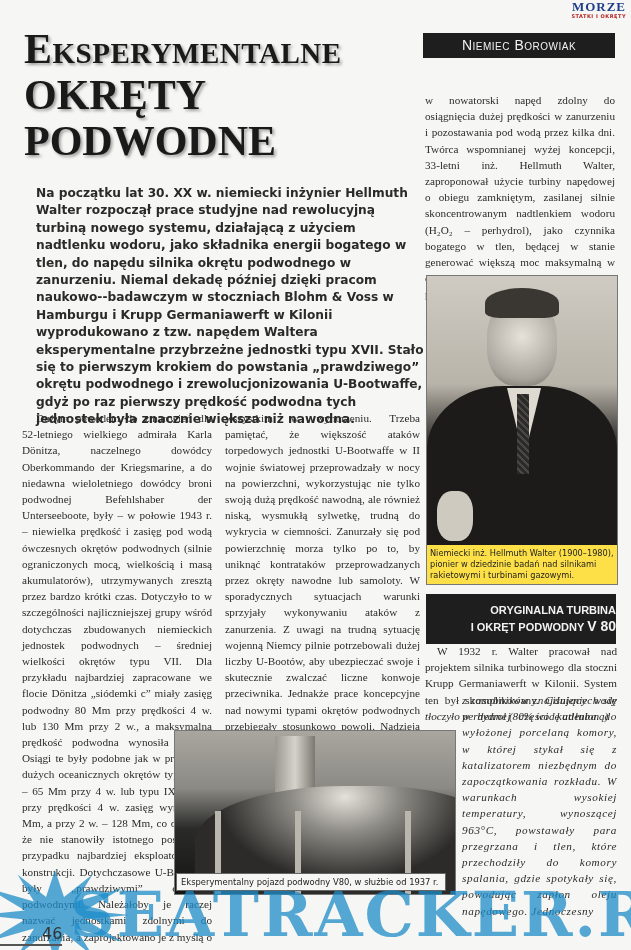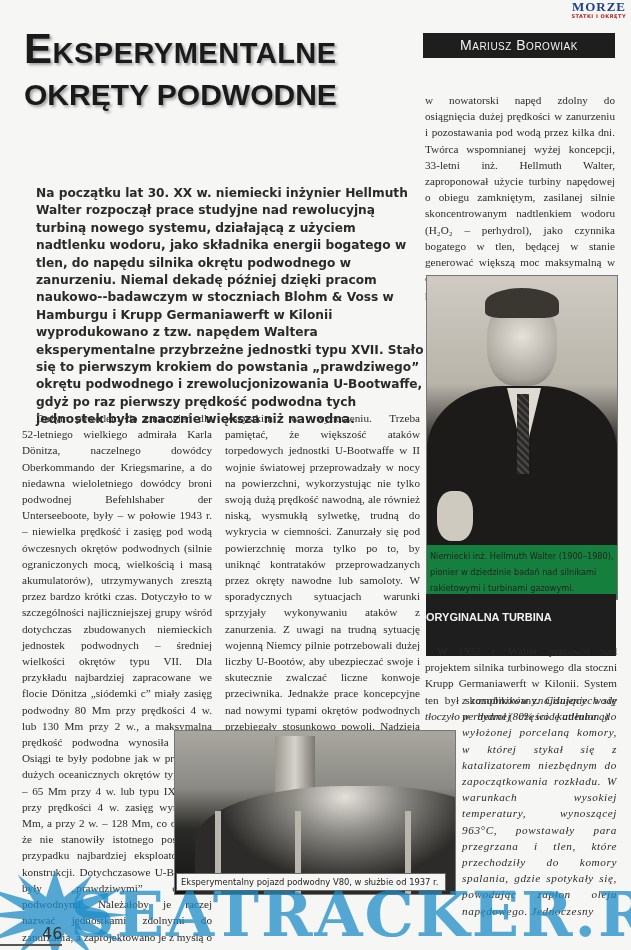--- a/index.html
+++ b/index.html
@@ -15,25 +15,25 @@
   .masthead .logo {
     font-family: Liberation Serif, serif; font-weight: bold; font-size: 13px;
     color: #1f3f8a; letter-spacing: 1px; line-height: 13px; display: block;
   }
   .masthead .sub {
     font-family: "DejaVu Sans", sans-serif; font-weight: bold; font-size: 5px;
     color: #b52020; letter-spacing: 0.5px; display: block; line-height: 7px;
   }
   .title {
     left: 24px; top: 26px; width: 400px;
-    font-family: Liberation Sans, sans-serif; font-weight: bold; color: #1a1a1a;
+    font-family: Liberation Serif, serif; font-weight: bold; color: #1a1a1a;
     text-shadow: 2px 2px 3px rgba(0,0,0,0.35);
   }
   .title .l1 { font-size: 42px; line-height: 46px; letter-spacing: 0.5px; display: block; }
-  .title .l2 { font-size: 30px; line-height: 46px; display: block; }
+  .title .l2 { font-size: 42px; line-height: 46px; display: block; }
   .title .l3 { display: block; line-height: 56px; }
   .title .l3 .small { font-size: 34px; }
   .title .l3 .big { font-size: 56px; letter-spacing: -1px; }
   .author {
     left: 423px; top: 33px; width: 192px; height: 25px; background: #1e1e1e;
     color: #f2f2f2; font-family: "Liberation Sans", sans-serif; font-size: 14px;
     line-height: 25px; text-align: center; letter-spacing: 0.5px;
     font-variant: small-caps;
   }
   .lead {
@@ -74,27 +74,27 @@
   .walter-photo .tie {
     position: absolute; left: 90px; top: 118px; width: 12px; height: 80px;
     background: repeating-linear-gradient(45deg, #2b2a28 0 3px, #4a4844 3px 5px);
   }
   .walter-photo .hand {
     position: absolute; left: 10px; top: 215px; width: 36px; height: 50px;
     background: #cfcac0; border-radius: 40%;
   }
   .caption-walter {
     left: 426px; top: 545px; width: 184px; padding: 3px 3px;
-    font-family: "DejaVu Sans", sans-serif; font-size: 8.2px; line-height: 16px;
-    color: #222; background: #15803d; border: 1px solid #777; border-top: none;
+    font-family: "DejaVu Sans", sans-serif; font-size: 8.2px; line-height: 11px;
+    color: #222; background: #fde047; border: 1px solid #777; border-top: none;
   }
   .box-title {
-    left: 426px; top: 594px; width: 190px; height: 62px; background: #1e1e1e;
-    color: #f2f2f2; text-align: left; font-family: "Liberation Sans", sans-serif;
-    font-weight: bold; font-size: 11px; line-height: 15.5px; padding-top: 16px;
+    left: 426px; top: 594px; width: 190px; height: 50px; background: #1e1e1e;
+    color: #f2f2f2; text-align: right; font-family: "Liberation Sans", sans-serif;
+    font-weight: bold; font-size: 11px; line-height: 15.5px; padding-top: 9px;
     box-sizing: border-box; text-transform: uppercase;
   }
   .box-title .v80 { font-size: 14px; }
   .box-text-a { left: 425px; top: 643px; width: 192px; text-indent: 12px; }
   .box-text-b {
     left: 462px; top: 692px; width: 155px; font-style: italic; letter-spacing: 0.6px;
   }
   .box-text-a .it { font-style: italic; margin-top: 16px; }
   .v80-photo {
     left: 174px; top: 730px; width: 280px; height: 163px;
@@ -142,38 +142,39 @@
 <div class="abs masthead">
   <span class="logo">MORZE</span>
   <span class="sub">STATKI I OKRĘTY</span>
 </div>
 
 <h1 class="abs title" style="margin:0;">
   <span class="l1" style="font-variant: small-caps; text-transform: none;">Eksperymentalne</span>
   <span class="l2" style="text-transform: uppercase;">okręty podwodne</span>
 </h1>
 
-<div class="abs author">Mariusz Borowiak</div>
+<div class="abs author">Niemiec Borowiak</div>
 
 <p class="abs col col-right-top">w nowatorski napęd zdolny do osiągnięcia dużej prędkości w zanurzeniu i pozostawania pod wodą przez kilka dni. Twórca wspomnianej wyżej koncepcji, 33-letni inż. Hellmuth Walter, zaproponował użycie turbiny napędowej o obiegu zamkniętym, zasilanej silnie skoncentrowanym nadtlenkiem wodoru (H₂O₂ – perhydrol), jako czynnika bogatego w tlen, będącej w stanie generować większą moc maksymalną w czasie poruszania się pod wodą oraz posiadać większy zasięg operacyjny.</p>
 
 <p class="abs lead">Na początku lat 30. XX w. niemiecki inżynier Hellmuth Walter rozpoczął prace studyjne nad rewolucyjną turbiną nowego systemu, działającą z użyciem nadtlenku wodoru, jako składnika energii bogatego w tlen, do napędu silnika okrętu podwodnego w zanurzeniu. Niemal dekadę później dzięki pracom naukowo--badawczym w stoczniach Blohm &amp; Voss w Hamburgu i Krupp Germaniawerft w Kilonii wyprodukowano z tzw. napędem Waltera eksperymentalne przybrzeżne jednostki typu XVII. Stało się to pierwszym krokiem do powstania „prawdziwego” okrętu podwodnego i zrewolucjonizowania U-Bootwaffe, gdyż po raz pierwszy prędkość podwodna tych jednostek była znacznie większa niż nawodna.</p>
 
 <div class="abs photo walter-photo">
   <div class="suit"></div>
   <div class="shirt"></div>
   <div class="tie"></div>
   <div class="head"></div>
   <div class="hair"></div>
   <div class="hand"></div>
 </div>
 <div class="abs caption-walter">Niemiecki inż. Hellmuth Walter (1900–1980), pionier w dziedzinie badań nad silnikami rakietowymi i turbinami gazowymi.</div>
 
 <div class="abs box-title">
   <div>Oryginalna turbina</div>
+  <div><span>i okręt podwodny </span><span class="v80">V 80</span></div>
 </div>
 
 <p class="abs col box-text-a"><span>W 1932 r. Walter pracował nad projektem silnika turbinowego dla stoczni Krupp Germaniawerft w Kilonii. System ten był skomplikowany. </span><span class="it">Ciśnienie wody tłoczyło perhydrol (80% wodę utlenioną)</span></p>
 <p class="abs col box-text-b">z zasobników znajdujących się w dennej części kadłuba do wyłożonej porcelaną komory, w której stykał się z katalizatorem niezbędnym do zapoczątkowania rozkładu. W warunkach wysokiej temperatury, wynoszącej 963°C, powstawały para przegrzana i tlen, które przechodziły do komory spalania, gdzie spotykały się, powodując zapłon oleju napędowego. Jednoczesny</p>
 
 <p class="abs col col-left">Dużym powodem do zmartwień dla 52-letniego wielkiego admirała Karla Dönitza, naczelnego dowódcy Oberkommando der Kriegsmarine, a do niedawna wieloletniego dowódcy broni podwodnej Befehlshaber der Unterseeboote, były – w połowie 1943 r. – niewielka prędkość i zasięg pod wodą ówczesnych okrętów podwodnych (silnie ograniczonych mocą, wielkością i masą akumulatorów), utrzymywanych zresztą przez bardzo krótki czas. Dotyczyło to w szczególności najliczniejszej grupy wśród dotychczas zbudowanych niemieckich jednostek podwodnych – średniej wielkości okrętów typu VII. Dla przykładu najbardziej zapracowane we flocie Dönitza „siódemki c” miały zasięg podwodny 80 Mm przy prędkości 4 w. lub 130 Mm przy 2 w., a maksymalna prędkość podwodna wynosiła 7,6 w. Osiągi te były podobne jak w przypadku dużych oceanicznych okrętów typu IX A – 65 Mm przy 4 w. lub typu IX C/40 – przy prędkości 4 w. zasięg wynosił 63 Mm, a przy 2 w. – 128 Mm, co dowodzi, że nie stanowiły istotnego postępu w przypadku najbardziej eksploatowanych konstrukcji. Dotychczasowe U-Booty nie były „prawdziwymi” okrętami podwodnymi. Należałoby je raczej nazwać jednostkami zdolnymi do zanurzania, a zaprojektowano je z myślą o działaniu przede</p>
 <p class="abs col col-mid">wszystkim w wynurzeniu. Trzeba pamiętać, że większość ataków torpedowych jednostki U-Bootwaffe w II wojnie światowej przeprowadzały w nocy na powierzchni, wykorzystując nie tylko swoją dużą prędkość nawodną, ale również niską, wysmukłą sylwetkę, trudną do wykrycia w ciemności. Zanurzały się pod powierzchnię morza tylko po to, by uniknąć kontrataków przeprowadzanych przez okręty nawodne lub samoloty. W sporadycznych sytuacjach warunki sprzyjały wykonywaniu ataków z zanurzenia. Z uwagi na trudną sytuację wojenną Niemcy pilnie potrzebowali dużej liczby U-Bootów, aby ubezpieczać swoje i skutecznie zwalczać liczne konwoje przeciwnika. Jednakże prace koncepcyjne nad nowymi typami okrętów podwodnych przebiegały stosunkowo powoli. Nadzieją na poprawę niepokojącego położenia Niemiec był eksperymentalny projekt nowego typu U-Boota, wyposażony</p>
 
 <div class="abs photo v80-photo">
   <div class="tower"></div>

